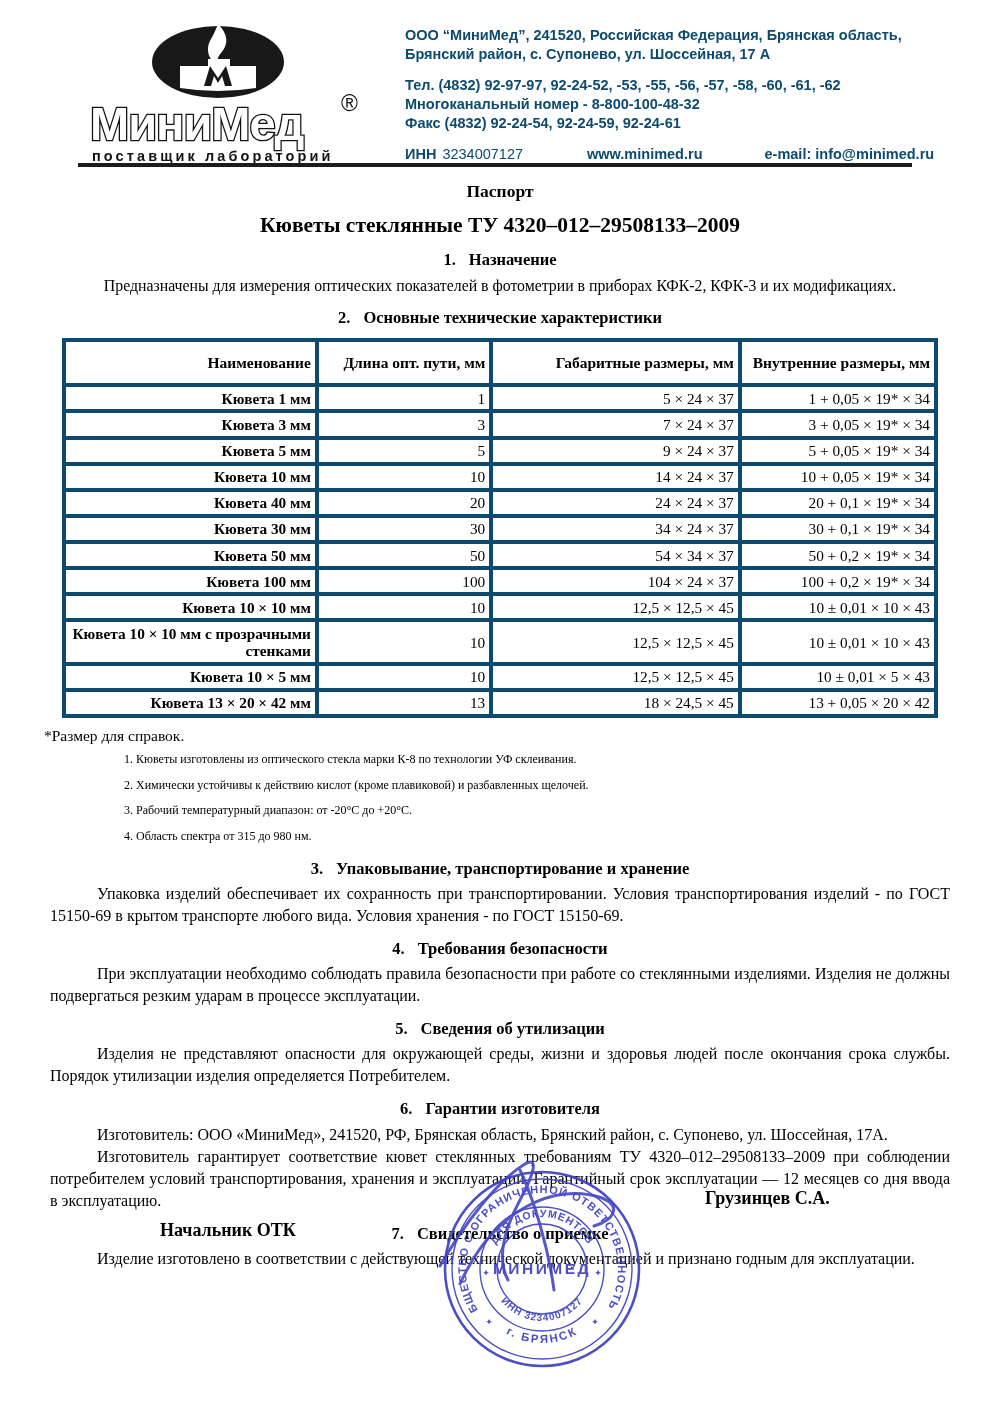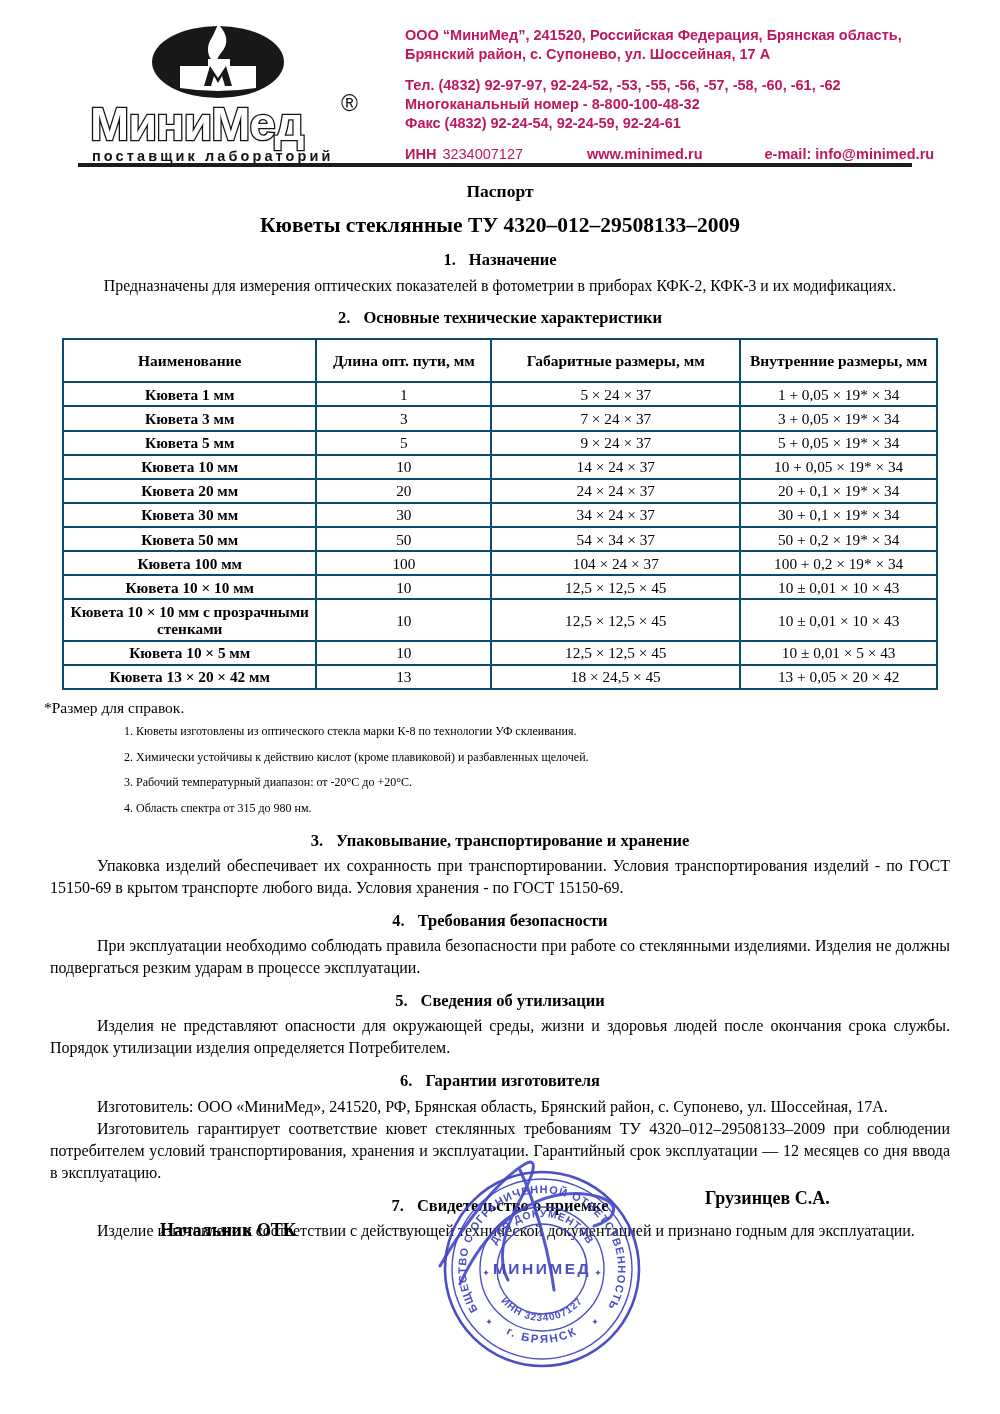--- a/index.html
+++ b/index.html
@@ -3,41 +3,41 @@
 <meta charset="utf-8">
 <style>
   html,body{margin:0;padding:0;background:#888;}
   .page{position:relative;width:1000px;height:1414px;margin:0 auto;background:#ffffff;
         font-family:"Liberation Serif",serif;color:#000;overflow:hidden;}
 
   
   .logo{position:absolute;left:88px;top:14px;width:300px;height:150px;}
   .contact{position:absolute;left:405px;top:26px;width:540px;
            font-family:"Liberation Sans",sans-serif;font-weight:bold;
-           font-size:14.5px;line-height:19px;color:#be185d;}
+           font-size:14.5px;line-height:19px;color:#0c4a6e;}
   .contact .gap{height:12px;}
   .inn-row{display:flex;align-items:flex-start;margin-top:0;}
   .inn-row .inn-num{font-weight:normal;margin-left:6px;}
   .inn-row .site{margin-left:64px;}
   .inn-row .mail{margin-left:62px;}
   .rule{position:absolute;left:78px;top:163px;width:834px;height:4px;background:#1c1c1c;}
 
   
   .content{position:absolute;left:50px;top:172px;width:900px;}
   .t-pass{margin:9px 0 0;text-align:center;font-weight:bold;font-size:17.5px;}
   .t-doc{margin:11px 0 12px;text-align:center;font-weight:bold;font-size:21.5px;}
   .sec-h{margin:12px 0 0;text-align:center;font-weight:bold;font-size:16.5px;}
   .sec-h .sec-num{margin-right:13px;}
   .body-c{margin:5px 0 0;text-align:center;font-size:15.8px;line-height:21px;}
   .body-j{margin:4px 0 0;text-align:justify;text-indent:47px;font-size:16px;line-height:22px;}
 
   
   table.spec{border-collapse:collapse;width:876px;margin:10px 0 0 12px;
              font-size:15.3px;line-height:1.12;table-layout:fixed;}
-  table.spec th,table.spec td{border:2px solid #0c4a6e;text-align:center;vertical-align:middle;padding:2.5px 4px;}
+  table.spec th,table.spec td{border:4px solid #0c4a6e;text-align:right;vertical-align:middle;padding:2.5px 4px;}
   table.spec th{font-weight:bold;padding:12px 4px;font-size:15.5px;}
   table.spec td:first-child{font-weight:bold;}
   col.c1{width:29%;}col.c2{width:20%;}col.c3{width:28.5%;}col.c4{width:22.5%;}
 
   .footnote{margin:9px 0 0 -6px;font-size:15.5px;}
   ol.notes{margin:4px 0 0;padding-left:86px;font-size:12px;}
   ol.notes li{margin-top:4.5px;line-height:21px;}
 
   
   .sig-left{position:absolute;left:160px;top:1188px;font-weight:bold;font-size:18px;margin-top:32px;}
@@ -132,21 +132,21 @@
             <td>9 × 24 × 37</td>
             <td>5 + 0,05 × 19* × 34</td>
           </tr>
           <tr>
             <td>Кювета 10 мм</td>
             <td>10</td>
             <td>14 × 24 × 37</td>
             <td>10 + 0,05 × 19* × 34</td>
           </tr>
           <tr>
-            <td>Кювета 20 мм</td>
+            <td>Кювета 40 мм</td>
             <td>20</td>
             <td>24 × 24 × 37</td>
             <td>20 + 0,1 × 19* × 34</td>
           </tr>
           <tr>
             <td>Кювета 30 мм</td>
             <td>30</td>
             <td>34 × 24 × 37</td>
             <td>30 + 0,1 × 19* × 34</td>
           </tr>

